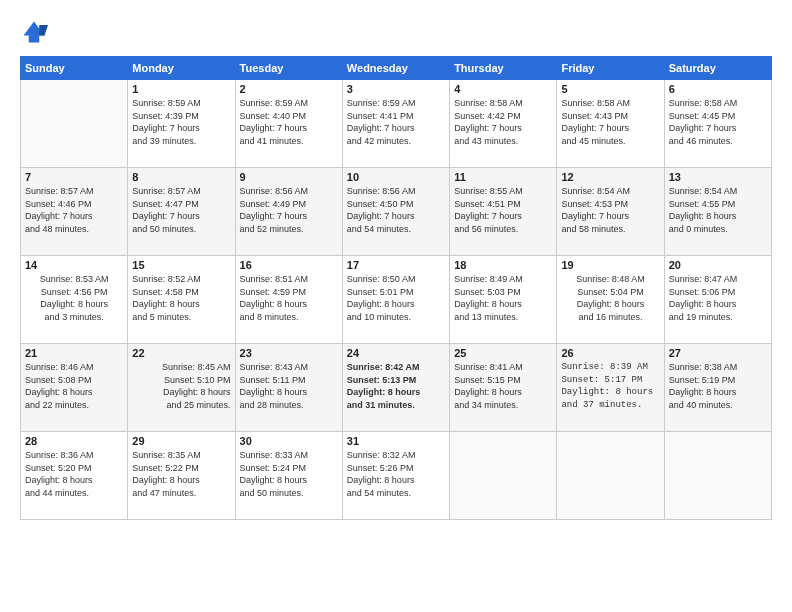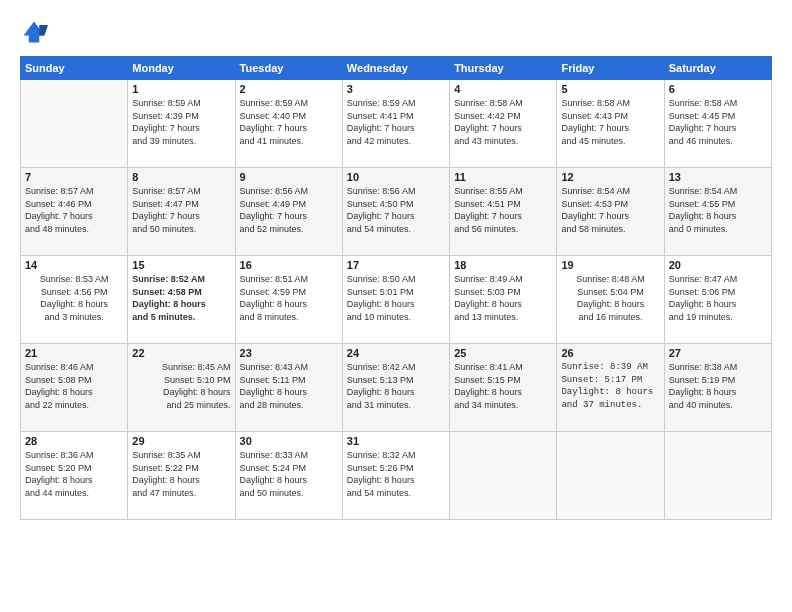--- a/index.html
+++ b/index.html
@@ -231,21 +231,21 @@
         <tr>
           <td>
             <div class="day-num">14</div>
             <div class="day-info" style="white-space: pre-line; text-align: center;">Sunrise: 8:53 AM
 Sunset: 4:56 PM
 Daylight: 8 hours
 and 3 minutes.</div>
           </td>
           <td>
             <div class="day-num">15</div>
-            <div class="day-info" style="white-space: pre-line; font-weight: bold;">Sunrise: 8:52 AM
+            <div class="day-info" style="white-space: pre-line;">Sunrise: 8:52 AM
 Sunset: 4:58 PM
 Daylight: 8 hours
 and 5 minutes.</div>
           </td>
           <td>
             <div class="day-num">16</div>
             <div class="day-info" style="white-space: pre-line;">Sunrise: 8:51 AM
 Sunset: 4:59 PM
 Daylight: 8 hours
 and 8 minutes.</div>
@@ -296,21 +296,21 @@
           </td>
           <td>
             <div class="day-num">23</div>
             <div class="day-info" style="white-space: pre-line;">Sunrise: 8:43 AM
 Sunset: 5:11 PM
 Daylight: 8 hours
 and 28 minutes.</div>
           </td>
           <td>
             <div class="day-num">24</div>
-            <div class="day-info" style="white-space: pre-line;">Sunrise: 8:42 AM
+            <div class="day-info" style="white-space: pre-line; font-weight: bold;">Sunrise: 8:42 AM
 Sunset: 5:13 PM
 Daylight: 8 hours
 and 31 minutes.</div>
           </td>
           <td>
             <div class="day-num">25</div>
             <div class="day-info" style="white-space: pre-line;">Sunrise: 8:41 AM
 Sunset: 5:15 PM
 Daylight: 8 hours
 and 34 minutes.</div>

